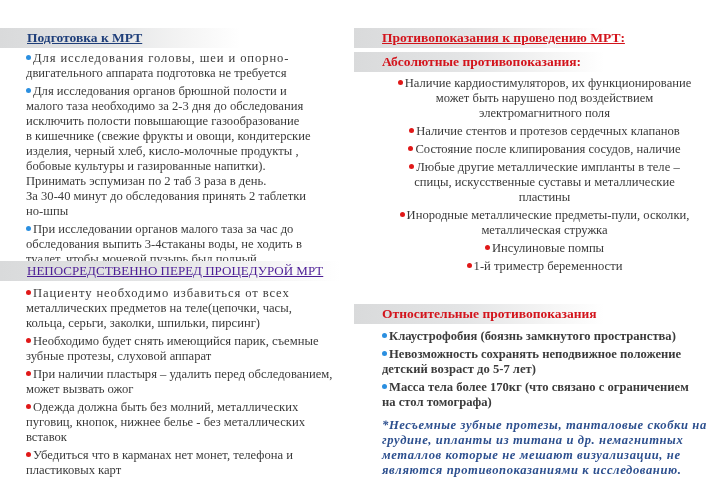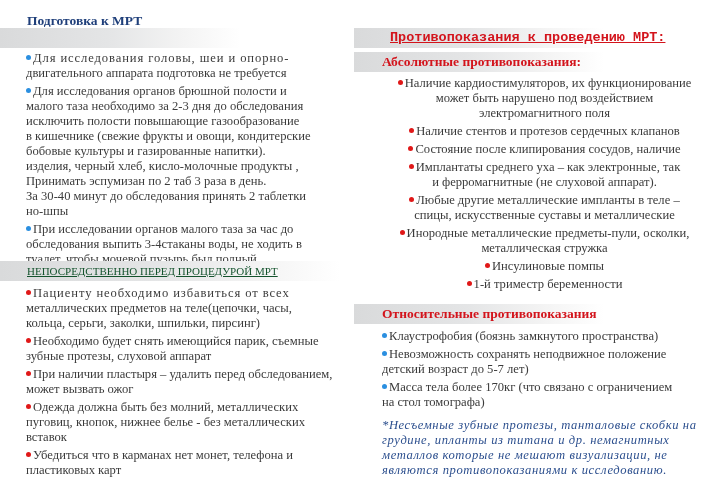--- a/index.html
+++ b/index.html
@@ -22,21 +22,21 @@
   .band-title {
     position: absolute;
     font-weight: bold;
     font-size: 13.5px;
     line-height: 20px;
     white-space: nowrap;
   }
   .t-blue { color: #1f3f7a; }
   .t-red { color: #d3141c; }
   .t-red-under { color: #d3141c; text-decoration: underline; }
-  .t-normal-red { color: #14532d; font-weight: normal; text-decoration: underline; font-size: 11px; }
+  .t-normal-red { color: #4c1d95; font-weight: normal; text-decoration: underline; font-size: 13px; }
 
   .block {
     position: absolute;
     font-size: 12.6px;
     line-height: 15px;
     color: #3b3b3b;
   }
   .item { margin-bottom: 3px; }
   .item p { margin: 0; }
   .dot {
@@ -53,34 +53,34 @@
     margin-top: 8px;
     font-size: 12.6px;
     line-height: 15px;
   }
 </style>
 </head>
 <body>
 
 <div class="col col-left">
   <div class="band" style="top:28px; left:0; width:240px;"></div>
-  <div class="band-title t-blue" style="top:11px; left:27px;">Подготовка к МРТ</div>
+  <div class="band-title t-blue" style="top:28px; left:27px;text-decoration:underline;">Подготовка к МРТ</div>
 
   <div class="block" id="prep-list" style="top:51px; left:26px; width:325px;">
       <div class="item">
         <p><span class="dot dot-blue"></span><span class="spaced">Для исследования головы, шеи и опорно-</span></p>
         <p><span>двигательного аппарата подготовка не требуется</span></p>
       </div>
       <div class="item">
         <p><span class="dot dot-blue"></span><span>Для исследования органов брюшной полости и</span></p>
         <p><span>малого таза необходимо за 2-3 дня до обследования</span></p>
         <p><span>исключить полости повышающие газообразование</span></p>
         <p><span>в кишечнике (свежие фрукты и овощи, кондитерские</span></p>
+        <p><span>изделия, черный хлеб, кисло-молочные продукты ,</span></p>
         <p><span>бобовые культуры и газированные напитки).</span></p>
-        <p><span>изделия, черный хлеб, кисло-молочные продукты ,</span></p>
         <p><span>Принимать эспумизан по 2 таб 3 раза в день.</span></p>
         <p><span>За 30-40 минут до обследования принять 2 таблетки</span></p>
         <p><span>но-шпы</span></p>
       </div>
       <div class="item">
         <p><span class="dot dot-blue"></span><span>При исследовании органов  малого таза  за час до</span></p>
         <p><span>обследования выпить 3-4стаканы воды, не ходить в</span></p>
         <p><span>туалет, чтобы мочевой пузырь был полный</span></p>
       </div>
     </div>
@@ -109,61 +109,58 @@
       </div>
       <div class="item">
         <p><span class="dot dot-red"></span><span>Убедиться что в карманах нет  монет, телефона и</span></p>
         <p><span>пластиковых карт</span></p>
       </div>
     </div>
 </div>
 
 <div class="col col-right">
   <div class="band" style="top:28px; left:0; width:250px;"></div>
-  <div class="band-title t-red-under" style="top:28px; left:36px;font-family:Liberation Mono, monospace;">Противопоказания к проведению МРТ:</div>
+  <div class="band-title t-red-under" style="top:28px; left:28px;">Противопоказания к проведению МРТ:</div>
 
   <div class="band" style="top:52px; left:0; width:250px;"></div>
   <div class="band-title t-red" style="top:52px; left:28px;">Абсолютные противопоказания:</div>
 
   <div class="block" id="absolute-list" style="top:76px; left:28px; width:325px;text-align:center;">
       <div class="item">
         <p><span class="dot dot-red"></span><span>Наличие кардиостимуляторов, их функционирование</span></p>
         <p><span>может быть нарушено под воздействием</span></p>
         <p><span>электромагнитного поля</span></p>
       </div>
       <div class="item">
         <p><span class="dot dot-red"></span><span>Наличие стентов и протезов сердечных клапанов</span></p>
       </div>
       <div class="item">
         <p><span class="dot dot-red"></span><span>Состояние после клипирования сосудов, наличие</span></p>
       </div>
       <div class="item">
-        <p><span class="dot dot-red"></span><span>Имплантаты среднего уха – как электронные, так</span></p>
-        <p><span>и ферромагнитные (не слуховой аппарат).</span></p>
-      </div>
-      <div class="item">
         <p><span class="dot dot-red"></span><span>Любые другие металлические импланты в теле –</span></p>
         <p><span>спицы, искусственные суставы и металлические</span></p>
+        <p><span>пластины</span></p>
       </div>
       <div class="item">
         <p><span class="dot dot-red"></span><span>Инородные металлические предметы-пули, осколки,</span></p>
         <p><span>металлическая стружка</span></p>
       </div>
       <div class="item">
         <p><span class="dot dot-red"></span><span>Инсулиновые помпы</span></p>
       </div>
       <div class="item">
         <p><span class="dot dot-red"></span><span>1-й триместр беременности</span></p>
       </div>
     </div>
 
   <div class="band" style="top:304px; left:0; width:250px;"></div>
   <div class="band-title t-red" style="top:304px; left:28px;">Относительные противопоказания</div>
 
-  <div class="block" id="relative-list" style="top:329px; left:28px; width:325px;">
+  <div class="block" id="relative-list" style="top:329px; left:28px; width:325px;font-weight:bold;">
       <div class="item">
         <p><span class="dot dot-blue"></span><span>Клаустрофобия (боязнь замкнутого пространства)</span></p>
       </div>
       <div class="item">
         <p><span class="dot dot-blue"></span><span>Невозможность сохранять неподвижное положение</span></p>
         <p><span>детский возраст до 5-7 лет)</span></p>
       </div>
       <div class="item">
         <p><span class="dot dot-blue"></span><span>Масса тела более 170кг (что связано с ограничением</span></p>
         <p><span>на стол томографа)</span></p>

